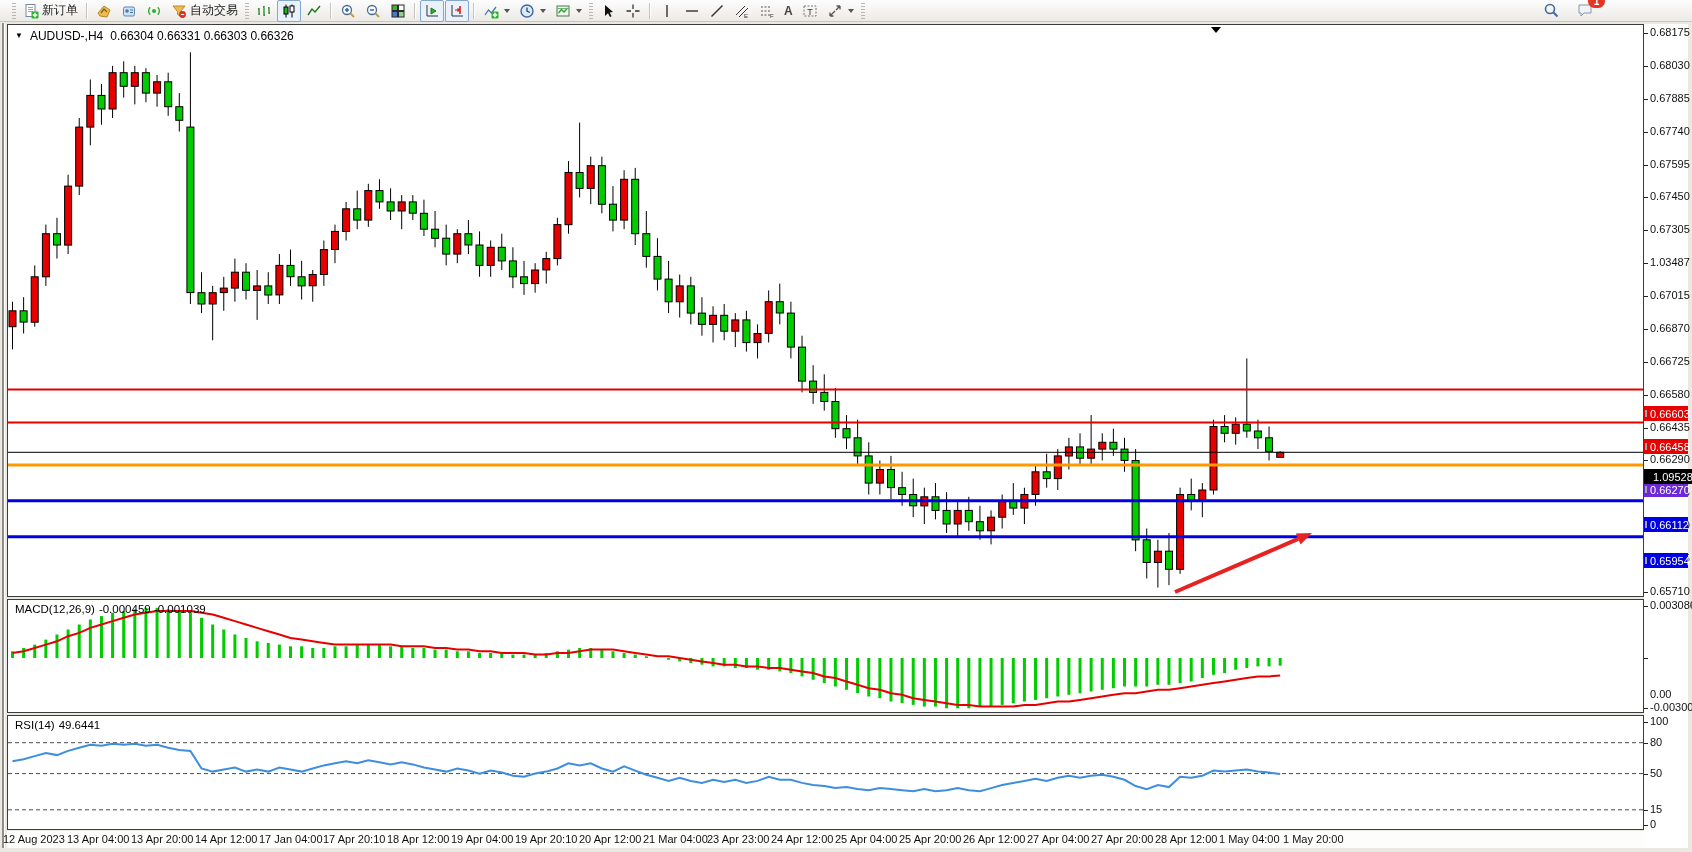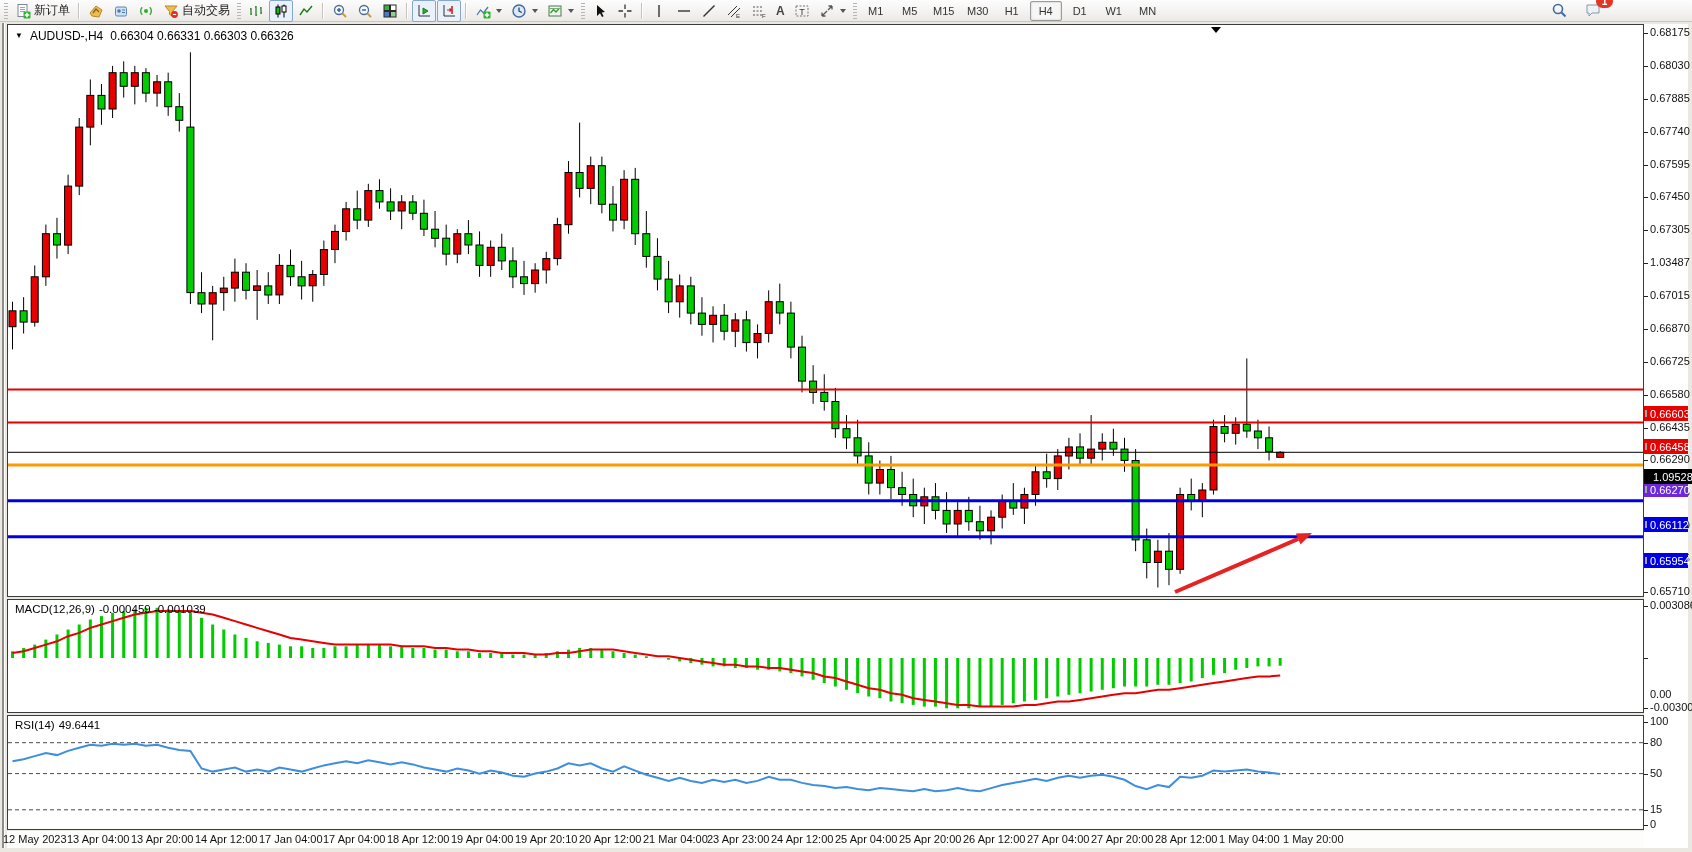--- a/index.html
+++ b/index.html
@@ -1,21 +1,21 @@
 <!DOCTYPE html>
 <html><head>
 <meta charset="utf-8">
 <style>
   html,body{margin:0;padding:0;background:#ebe8e2;font-family:"Liberation Sans",sans-serif;}
   #app{position:relative;width:1692px;height:852px;background:#ebe8e2;overflow:hidden;}
 
   
   #toolbar{position:absolute;left:0;top:0;width:1692px;height:22px;
     background:linear-gradient(#fdfdfd,#eceae6);border-bottom:1px solid #c9c6c1;
-    display:flex;align-items:center;padding:0 2px;box-sizing:border-box;gap:1px;text-align:center;}
+    display:flex;align-items:center;padding:0 10px;box-sizing:border-box;gap:1px;text-align:center;}
   .tb-sep{width:1px;height:16px;background:#c6c3be;border-right:1px solid #fff;margin:0 3px;}
   .tb-grip{width:4px;height:16px;margin:0 2px;
     background:repeating-linear-gradient(to bottom,#b9b6b1 0 1px,transparent 1px 3px);}
   .tb-btn{height:20px;display:flex;align-items:center;gap:3px;padding:0 3px;border:1px solid transparent;
     border-radius:2px;font-size:12px;color:#222;cursor:default;white-space:nowrap;}
   .tb-btn.active{background:#e9f2fb;border-color:#86a7cc;}
   .tf-btn{height:18px;min-width:22px;display:flex;align-items:center;justify-content:center;
     padding:0 4px;font-size:11px;color:#333;border:1px solid transparent;border-radius:2px;}
   .tf-btn.active{background:#f6f6f6;border-color:#9a9a9a;box-shadow:inset 0 0 2px #bbb;}
   .caret{width:0;height:0;border-left:3px solid transparent;border-right:3px solid transparent;
@@ -294,31 +294,20 @@
         <svg width="16" height="16">
             <path d="M3 13 L8 8 M3 13 l0 -3.5 M3 13 l3.5 0" stroke="#555" stroke-width="1.3" fill="none"></path>
             <path d="M13 3 L9 7 M13 3 l-3.5 0 M13 3 l0 3.5" stroke="#555" stroke-width="1.3" fill="none"></path>
           </svg>
       </span>
       <span class="caret"></span>
     </div>
 
     <div class="tb-grip"></div>
 
-    <div id="tf-group" style="display:flex;gap:2px;">
-        <div class="tf-btn">M1</div>
-        <div class="tf-btn">M5</div>
-        <div class="tf-btn">M15</div>
-        <div class="tf-btn">M30</div>
-        <div class="tf-btn">H1</div>
-        <div class="tf-btn active">H4</div>
-        <div class="tf-btn">D1</div>
-        <div class="tf-btn">W1</div>
-        <div class="tf-btn">MN</div>
-      </div>
 
     <div style="flex:1"></div>
 
     <div class="tb-btn" style="margin-right:8px;">
       <span class="icon">
         <svg width="17" height="17">
             <circle cx="7" cy="7" r="4.5" fill="none" stroke="#3f6aa0" stroke-width="1.6"></circle>
             <line x1="10.5" y1="10.5" x2="14.5" y2="14.5" stroke="#3f6aa0" stroke-width="2"></line>
           </svg>
       </span>
@@ -793,26 +782,26 @@
       </div>
       <div class="price-box" style="top:529px;background:#0000e6">
         <span class="anchor"></span>
         <span>0.65954</span>
       </div>
       <div class="price-box noanchor" style="top:445px;background:#000">
         <span>1.09528</span>
       </div>
     </div>
   <div id="time-axis">
-      <div class="date-label" style="left:-4px">12 May 2023</div>
+      <div class="date-label" style="left:-4px">12 Aug 2023</div>
       <div class="date-label" style="left:60px">13 Apr 04:00</div>
       <div class="date-label" style="left:124px">13 Apr 20:00</div>
       <div class="date-label" style="left:188px">14 Apr 12:00</div>
       <div class="date-label" style="left:252px">17 Jan 04:00</div>
-      <div class="date-label" style="left:316px">17 Apr 04:00</div>
+      <div class="date-label" style="left:316px">17 Apr 20:10</div>
       <div class="date-label" style="left:380px">18 Apr 12:00</div>
       <div class="date-label" style="left:444px">19 Apr 04:00</div>
       <div class="date-label" style="left:508px">19 Apr 20:10</div>
       <div class="date-label" style="left:572px">20 Apr 12:00</div>
       <div class="date-label" style="left:636px">21 Mar 04:00</div>
       <div class="date-label" style="left:700px">23 Apr 23:00</div>
       <div class="date-label" style="left:764px">24 Apr 12:00</div>
       <div class="date-label" style="left:828px">25 Apr 04:00</div>
       <div class="date-label" style="left:892px">25 Apr 20:00</div>
       <div class="date-label" style="left:956px">26 Apr 12:00</div>

